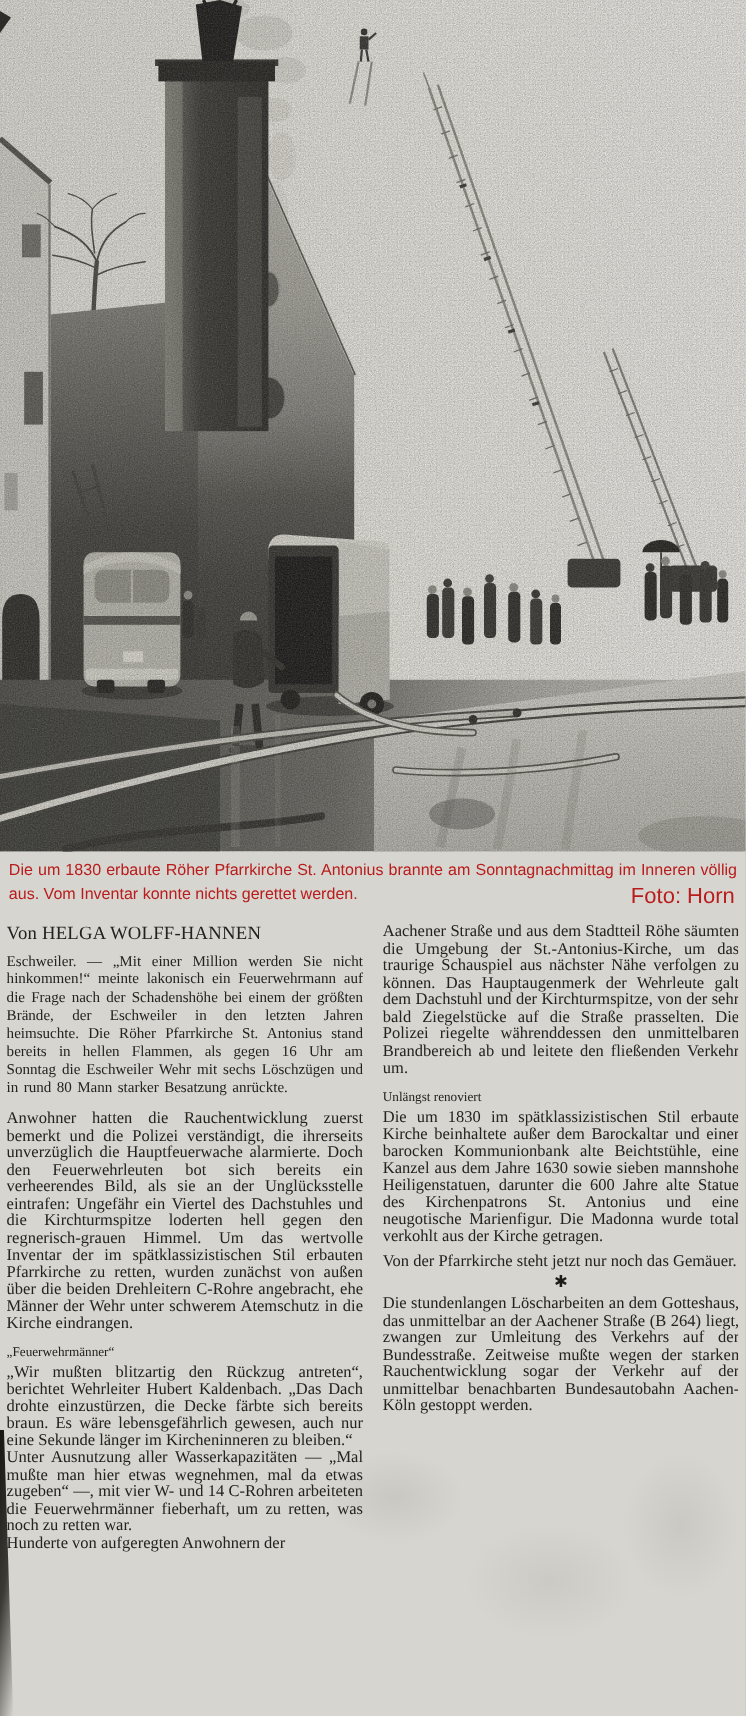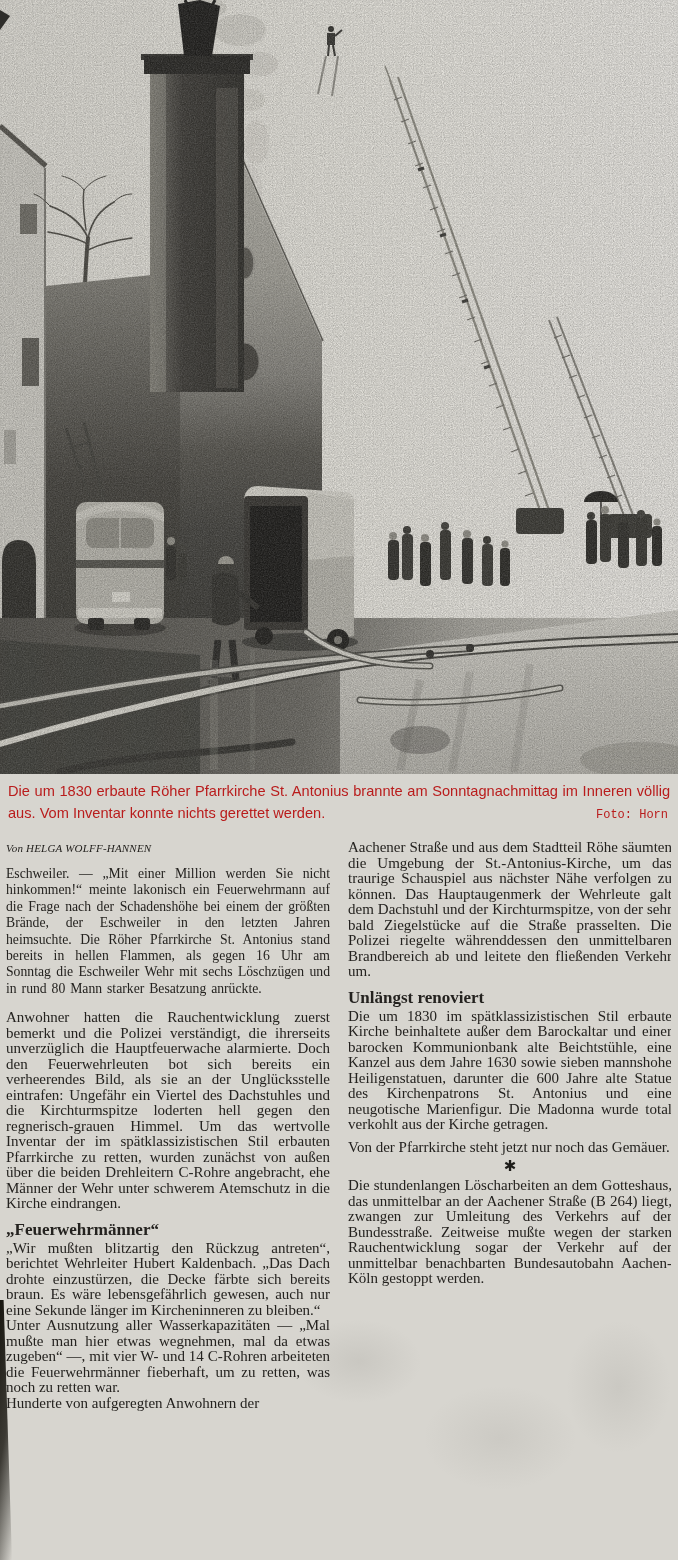--- a/index.html
+++ b/index.html
@@ -23,50 +23,50 @@
     min-height:46px;
     font-family:"Liberation Sans", sans-serif;
     font-size:14.6px;line-height:21.5px;
     color:#b91c1c;
     text-align:justify;
   }
   .caption-text{display:inline;}
   .photo-credit{
     position:absolute;right:2px;bottom:1px;
     background:transparent;
-    font-family:Liberation Mono, monospace;
-    font-size:12px;
+    font-family:Liberation Sans, sans-serif;
+    font-size:20px;
   }
   
   .columns{
     display:flex;gap:18px;
     margin:13px 7px 0 6px;
     height:716px;overflow:hidden;
   }
   .col{width:324px;flex:0 0 324px;overflow:hidden;}
   .byline{
-    font-size:11px;line-height:17px;
-    margin:0 0 9px 0;letter-spacing:.2px;font-style:italic;
+    font-size:17px;line-height:17px;
+    margin:0 0 9px 0;letter-spacing:.2px;
   }
   .lead{
     font-weight:normal;
     font-size:13.7px;line-height:16.4px;
     text-align:justify;word-spacing:1.5px;
     margin:0 0 13px 0;
     -webkit-hyphens:auto;hyphens:auto;overflow-wrap:break-word;
   }
   .para{
     font-size:15px;line-height:15.5px;
     text-align:justify;
     margin:0 0 7px 0;
     -webkit-hyphens:auto;hyphens:auto;overflow-wrap:break-word;
   }
   .para.tight{margin-bottom:0;}
   .sec-heading{
-    font-size:17px;line-height:17px;font-weight:bold;
+    font-size:12px;line-height:17px;font-weight:normal;
     margin:9px 0 3px 0;
   }
   .star{
     text-align:center;font-size:15px;line-height:16px;
     margin:3px 0 4px 0;color:#1d1c19;
   }
   
   .scan-wedge{
     position:absolute;left:0;top:1300px;width:12px;height:260px;
     background:linear-gradient(100deg,#17150f 0%,#3c3a34 50%,rgba(60,58,52,0) 100%);

